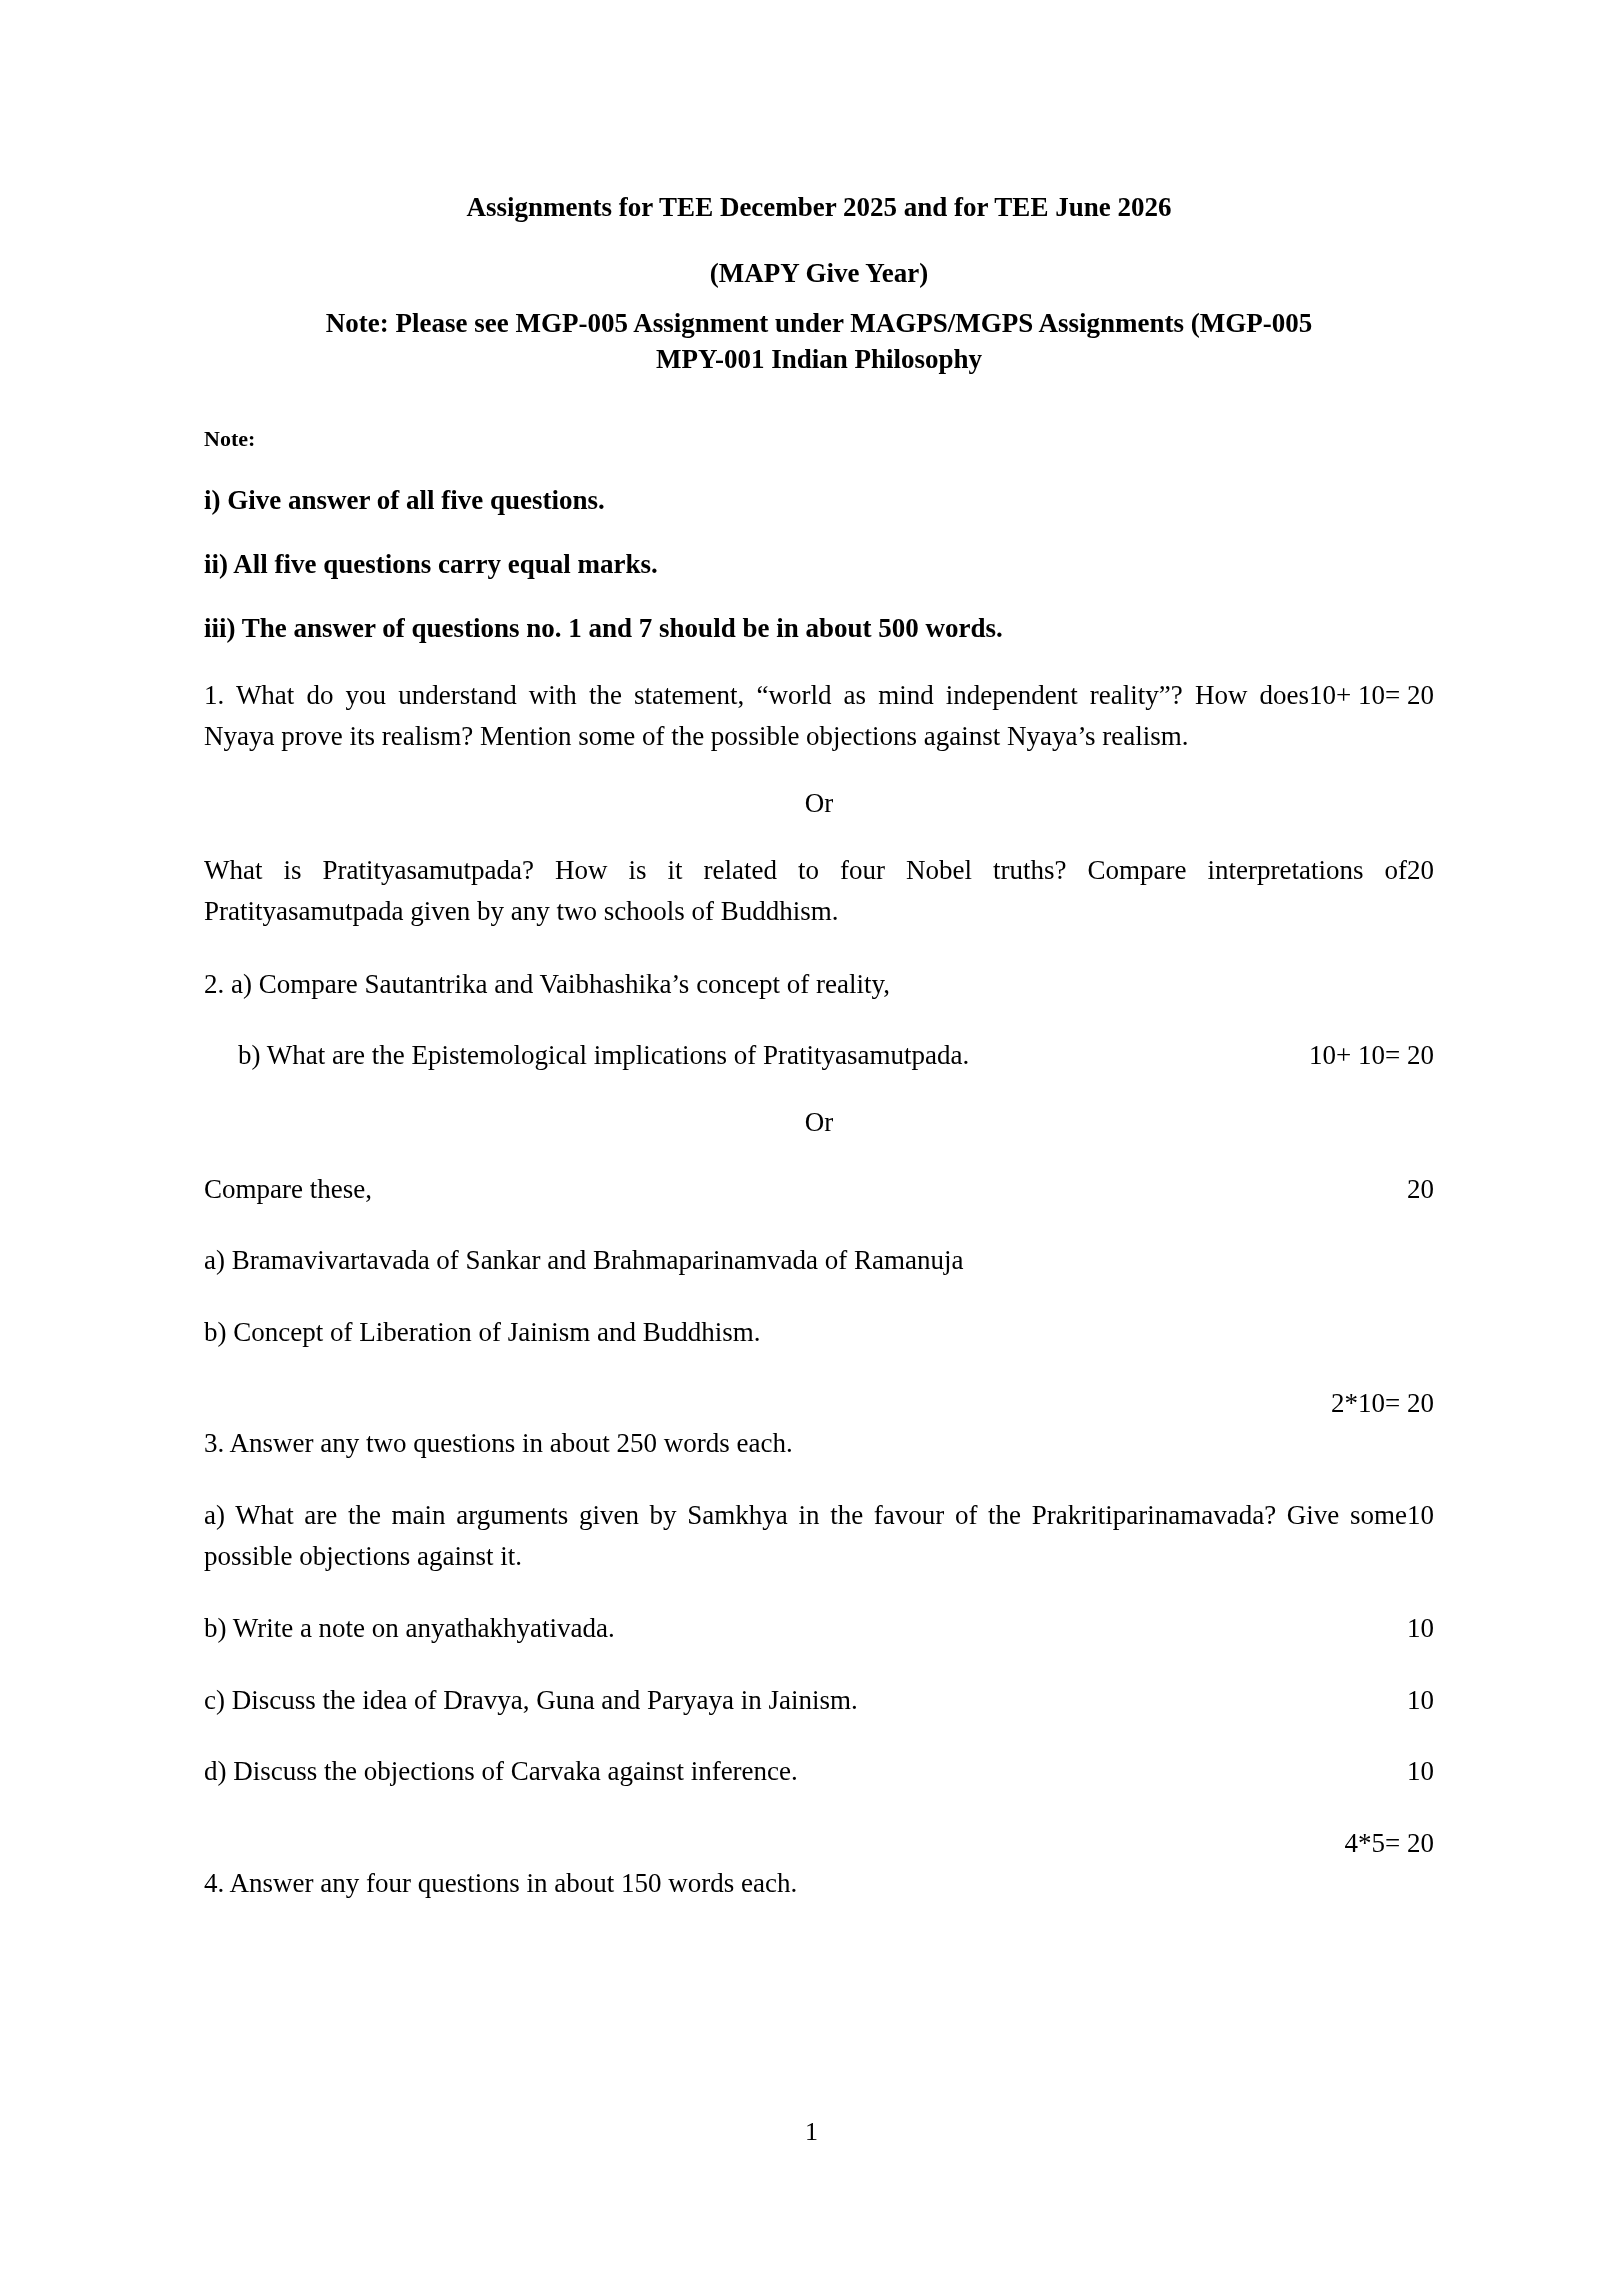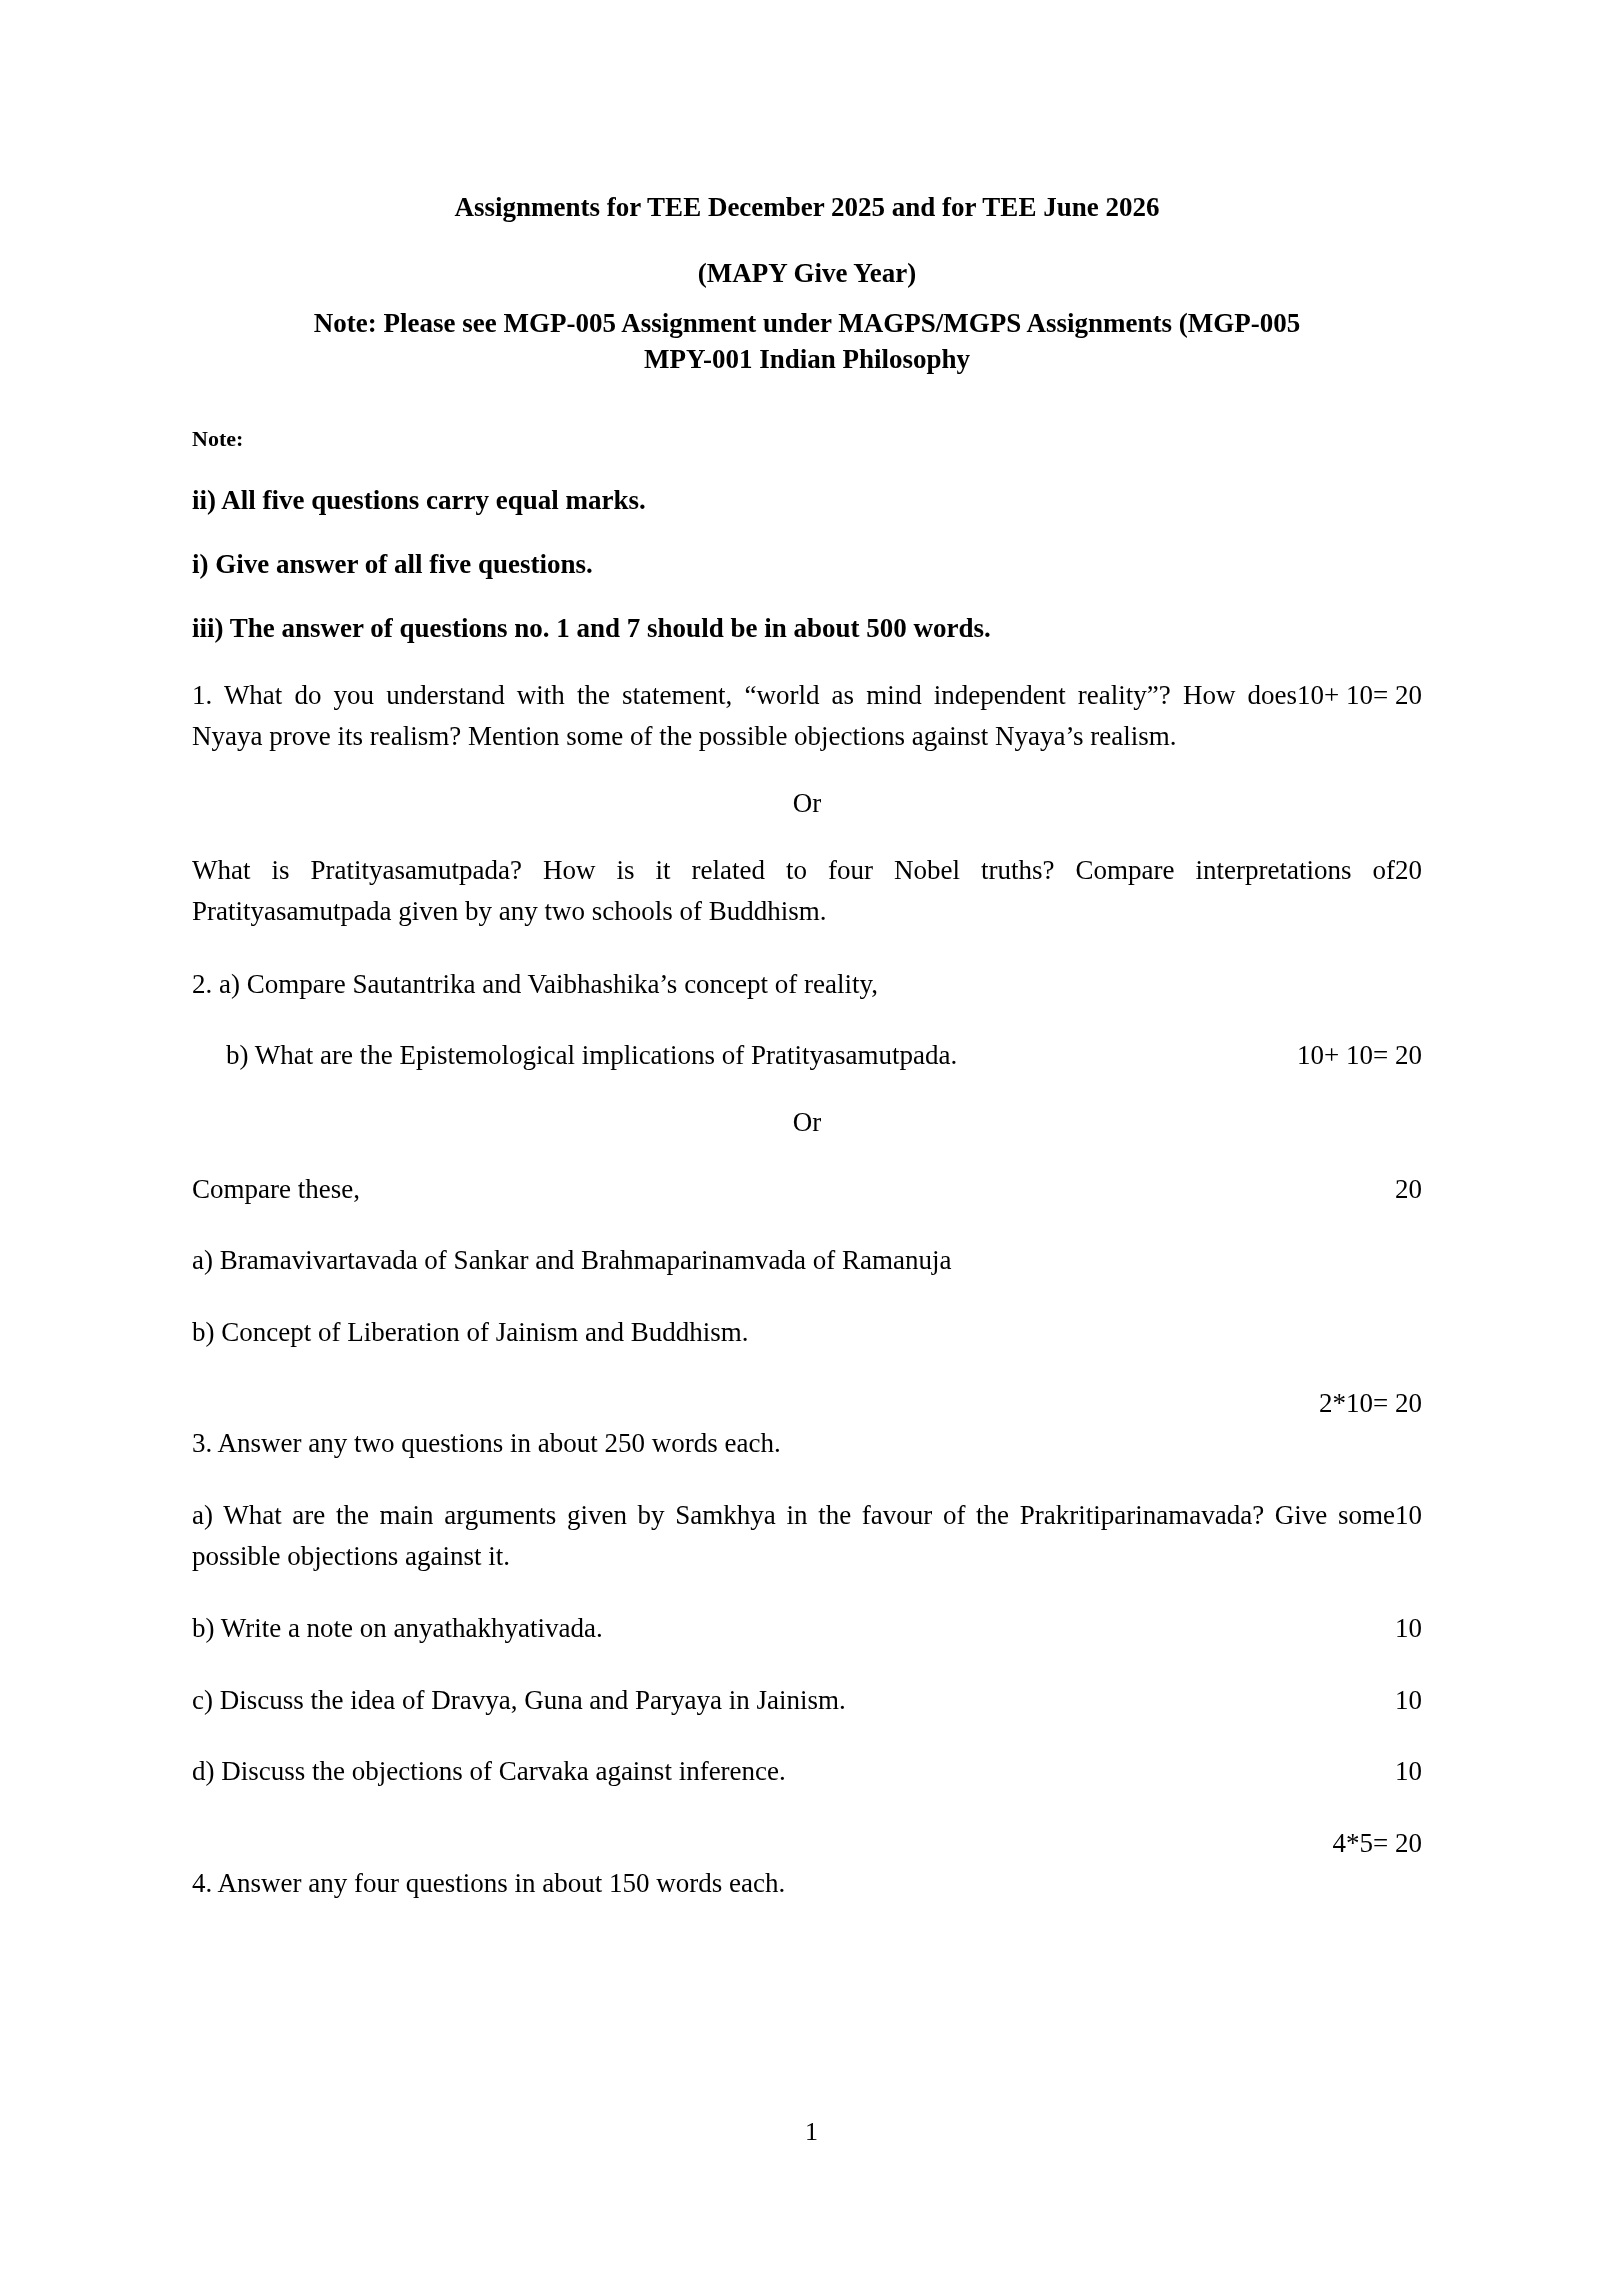--- a/index.html
+++ b/index.html
@@ -20,21 +20,21 @@
     width: 1623px;
     height: 2295px;
     box-sizing: border-box;
     padding: 0;
     overflow: hidden;
   }
 
   
   .content {
     position: absolute;
-    left: 192px;
+    left: 204px;
     top: 190px;
     width: 1230px;
   }
 
   .hd {
     text-align: center;
     font-weight: bold;
     font-size: 27px;
     line-height: 1.30;
     margin: 0;
@@ -130,22 +130,22 @@
 
     <div class="hd hd-gap-1">(MAPY Give Year)</div>
 
     <div class="hd-block hd-gap-2">
       <div>Note: Please see MGP-005 Assignment under MAGPS/MGPS Assignments (MGP-005</div>
       <div>MPY-001 Indian Philosophy</div>
     </div>
 
     <div class="note-head">Note:</div>
 
+    <div class="note-item">i) Give answer of all five questions.</div>
     <div class="note-item">ii) All five questions carry equal marks.</div>
-    <div class="note-item">i) Give answer of all five questions.</div>
     <div class="note-item">iii) The answer of questions no. 1 and 7 should be in about 500 words.</div>
 
     <div class="para">
       <span class="marks">10+ 10= 20</span><span>1. What do you understand with the statement, “world as mind independent reality”? How does Nyaya prove its realism? Mention some of the possible objections against Nyaya’s realism.</span>
     </div>
     <div class="clear"></div>
 
     <div class="center-or">Or</div>
 
     <div class="para">

